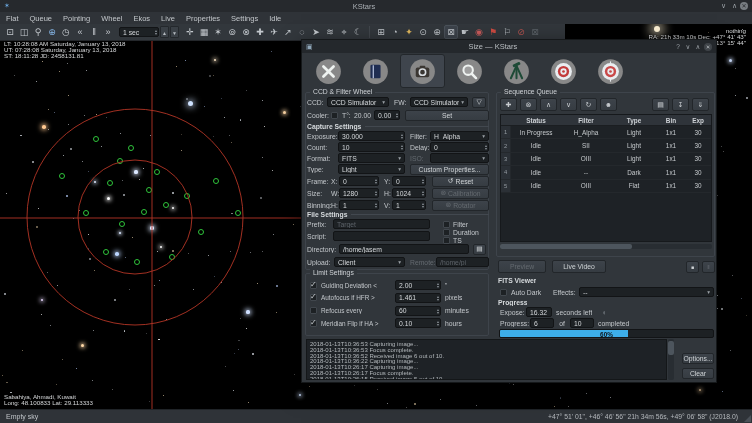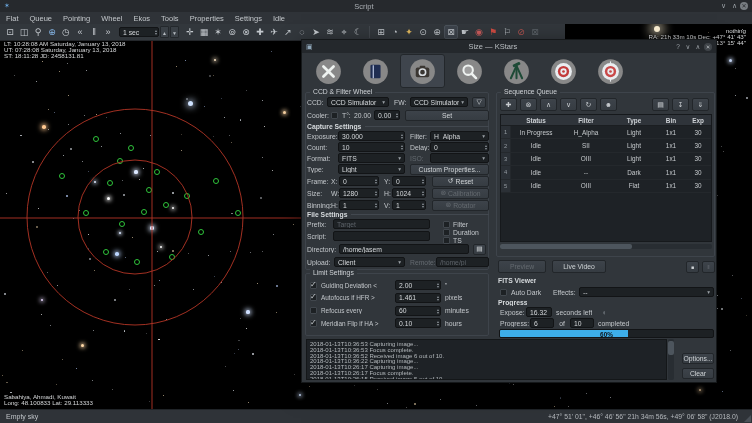--- a/index.html
+++ b/index.html
@@ -491,33 +491,33 @@
       <div>13° 15' 44"</div>
     </div>
     <div class="skyinfo" style="left:4px;top:370px;">
       <div>Sabahiya, Ahmadi, Kuwait</div>
       <div>Long: 48.100833   Lat: 29.113333</div>
     </div>
   </div>
 
   <div id="titlebar">
     <span class="appicon">✶</span>
-    <span class="ttl">Script</span>
+    <span class="ttl">KStars</span>
     <span class="winbtn">∨</span>
     <span class="winbtn">∧</span>
     <span class="closecirc">✕</span>
   </div>
 
   <div id="menubar">
       <span class="mi">Flat</span>
       <span class="mi">Queue</span>
       <span class="mi">Pointing</span>
       <span class="mi">Wheel</span>
       <span class="mi">Ekos</span>
-      <span class="mi">Tools</span>
+      <span class="mi">Live</span>
       <span class="mi">Properties</span>
       <span class="mi">Settings</span>
       <span class="mi">Idle</span>
     </div>
 
   <div id="toolbar">
     <span id="tb-main" class="tbg">
         <span class="tbi">⊡</span>
         <span class="tbi">◫</span>
         <span class="tbi">⚲</span>

